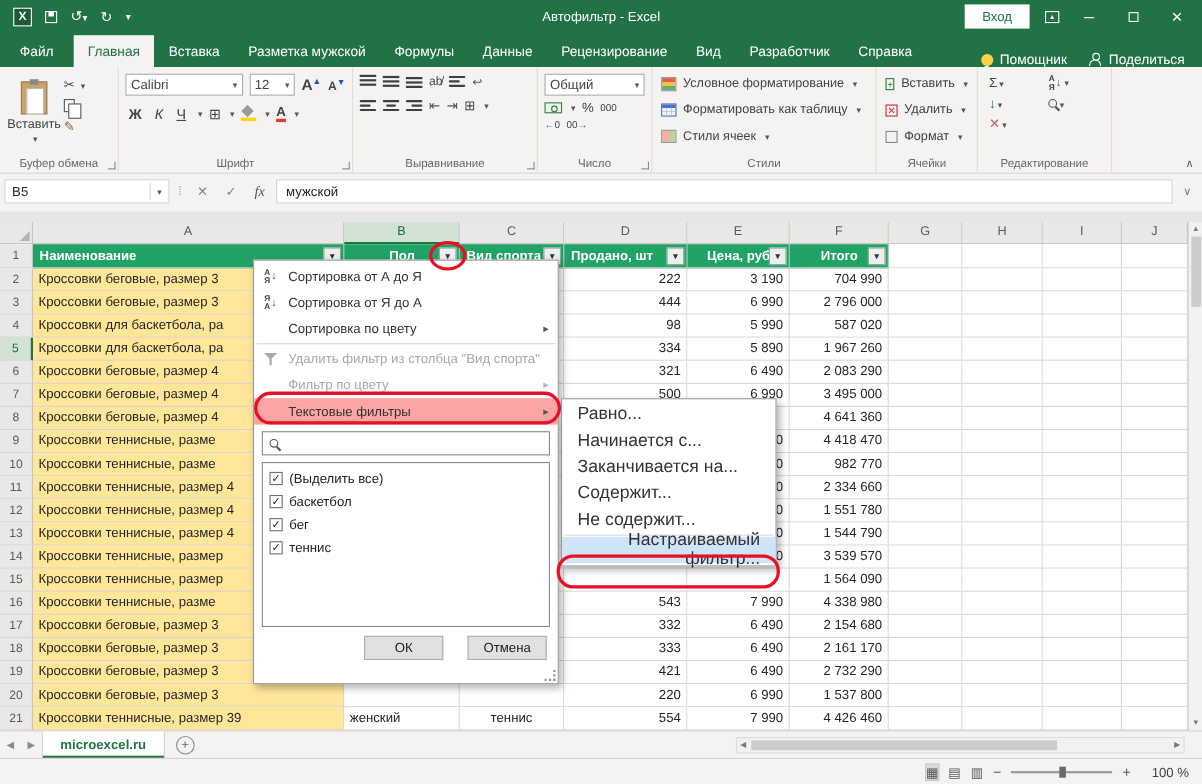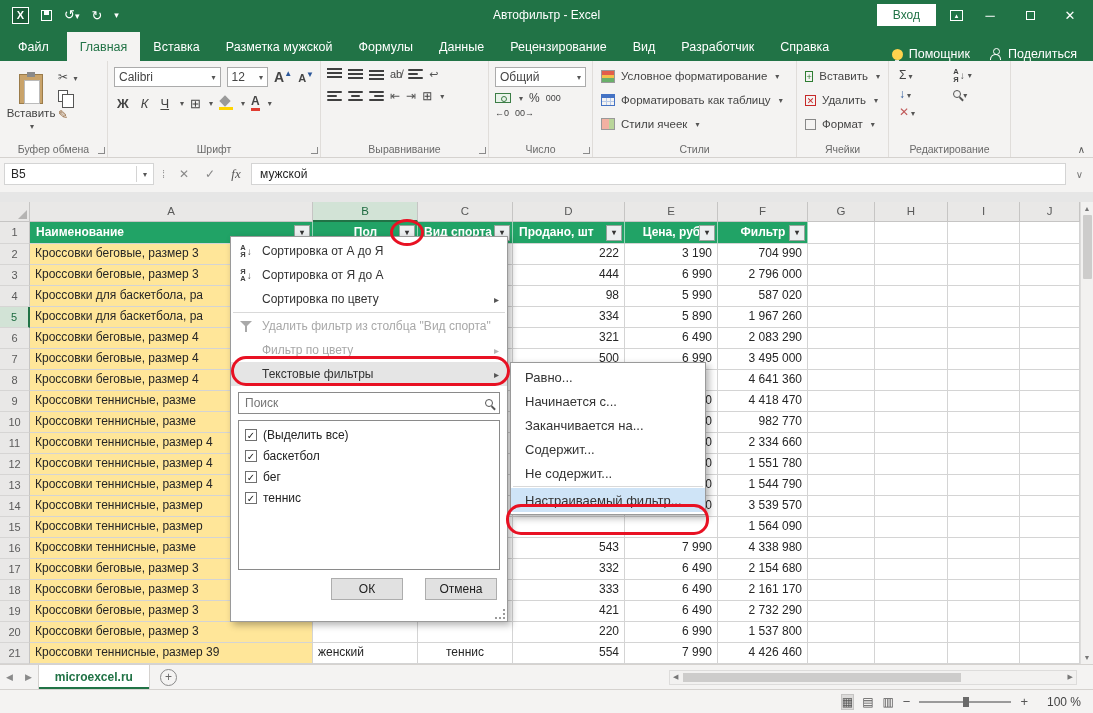--- a/index.html
+++ b/index.html
@@ -125,38 +125,38 @@
   .vthumb { width:9px; height:64px; background:#cdcccb; border-radius:1px; }
   .vfill { flex:1; }
 
   
   .fmenu { position:absolute; left:230px; top:236px; width:278px; height:386px; background:#fff; border:1px solid #9a9a9a; box-shadow:3px 3px 7px rgba(0,0,0,.3); z-index:40; padding-top:2px; }
   .mi { display:flex; align-items:center; height:24px; padding:0 8px 0 4px; gap:5px; font-size:12px; color:#333; }
   .mi .ic { width:22px; display:flex; justify-content:center; }
   .mi .arr { margin-left:auto; font-size:10px; color:#555; }
   .mi.dis { color:#a8a8a8; }
   .mi.dis .arr { color:#b5b5b5; }
-  .mi.hl { background:#e5e5e5; }
+  .mi.hl { background:#fca5a5; }
   .msep { height:1px; background:#d9d9d9; margin:1px 2px; }
   .ic-funnel { width:12px; height:11px; position:relative; }
   .ic-funnel::before { content:""; position:absolute; left:0; top:0; border-left:6px solid transparent; border-right:6px solid transparent; border-top:6px solid #a9a9a9; }
   .ic-funnel::after { content:""; position:absolute; left:5px; top:5px; width:2px; height:6px; background:#a9a9a9; }
   .srch { margin:6px 7px 0; height:22px; border:1px solid #8a8a8a; background:#fff; display:flex; align-items:center; padding:0 6px; gap:4px; }
   .srch input { border:0; outline:0; flex:1; font-size:12px; font-family:"Liberation Sans", sans-serif; color:#333; min-width:0; background:transparent; }
   .srch input::placeholder { color:#757575; }
   .lb { margin:6px 7px 0; height:150px; border:1px solid #8a8a8a; background:#fff; padding:3px 4px; overflow:hidden; }
   .cbi { display:flex; align-items:center; gap:6px; height:21px; font-size:12px; color:#222; padding-left:2px; }
   .cb { width:12px; height:12px; border:1px solid #707070; background:#fff; font-size:10px; line-height:11px; text-align:center; color:#1a1a1a; flex:0 0 auto; }
   .btnrow { display:flex; justify-content:flex-end; gap:22px; margin:8px 10px 0 0; }
   .btn { width:72px; height:22px; background:#e1e1e1; border:1px solid #adadad; text-align:center; line-height:20px; font-size:12px; color:#222; }
   .grip { position:absolute; right:2px; bottom:2px; width:10px; height:10px; border-right:2px dotted #9a9a9a; border-bottom:2px dotted #9a9a9a; }
 
   
   .smenu { position:absolute; left:510px; top:362px; width:196px; background:#fff; border:1px solid #9a9a9a; box-shadow:3px 3px 7px rgba(0,0,0,.3); z-index:50; padding:2px 0; }
-  .smi { display:flex; align-items:center; height:24px; padding:0 14px; font-size:13px; color:#333;text-align:right; }
+  .smi { display:flex; align-items:center; height:24px; padding:0 14px; font-size:16px; color:#333;text-align:right; }
   .smi.hl { background:#cfe4f7; }
 
   
   .oval { position:absolute; border:3px solid #e81123; z-index:60; pointer-events:none; }
   .oval.o1 { left:390px; top:219px; width:34px; height:27px; border-radius:50%; }
   .oval.o2 { left:231px; top:356px; width:279px; height:30px; border-radius:15px; }
   .oval.o3 { left:506px; top:504px; width:203px; height:31px; border-radius:15px; }
 
   
   .sheetbar { position:absolute; top:664px; left:0; width:100%; height:25px; background:#f4f3f2; border-top:1px solid #d5d2cf; display:flex; align-items:center; }
@@ -438,21 +438,21 @@
         </div>
     </div>
     <div class="rowswrap" id="gen-rows">
         <div class="grow r1">
           <div class="rh" style="line-height: 21px;">1</div>
           <div class="hcell " style="width: 283px;"><span>Наименование</span><span class="fbtn">▾</span></div>
           <div class="hcell ctr" style="width: 105px;"><span>Пол</span><span class="fbtn">▾</span></div>
           <div class="hcell " style="width: 95px;"><span>Вид спорта</span><span class="fbtn">▾</span></div>
           <div class="hcell " style="width: 112px;"><span>Продано, шт</span><span class="fbtn">▾</span></div>
           <div class="hcell ctr" style="width: 93px;"><span>Цена, руб</span><span class="fbtn">▾</span></div>
-          <div class="hcell ctr" style="width: 90px;"><span>Фильтр</span><span class="fbtn">▾</span></div>
+          <div class="hcell ctr" style="width: 90px;"><span>Итого</span><span class="fbtn">▾</span></div>
           <div class="cell" style="width: 67px;"></div>
           <div class="cell" style="width: 73px;"></div>
           <div class="cell" style="width: 72px;"></div>
           <div class="cell" style="width: 60px;"></div>
         </div>
         <div class="grow">
           <div class="rh">2</div>
           <div class="cell ca" style="width: 283px;">Кроссовки беговые, размер 3</div>
           <div class="cell " style="width: 105px;"></div>
           <div class="cell ctr" style="width: 95px;"></div>
@@ -761,21 +761,20 @@
       <span class="ic"></span>
       <span>Фильтр по цвету</span>
       <span class="arr">▸</span>
     </div>
     <div class="mi hl">
       <span class="ic"></span>
       <span>Текстовые фильтры</span>
       <span class="arr">▸</span>
     </div>
     <div class="srch">
-      <input type="text" placeholder="Поиск" style="">
       <span class="ic-mag"></span>
     </div>
     <div class="lb" id="gen-checklist">
         <div class="cbi">
           <span class="cb">✓</span>
           <span>(Выделить все)</span>
         </div>
         <div class="cbi">
           <span class="cb">✓</span>
           <span>баскетбол</span>

